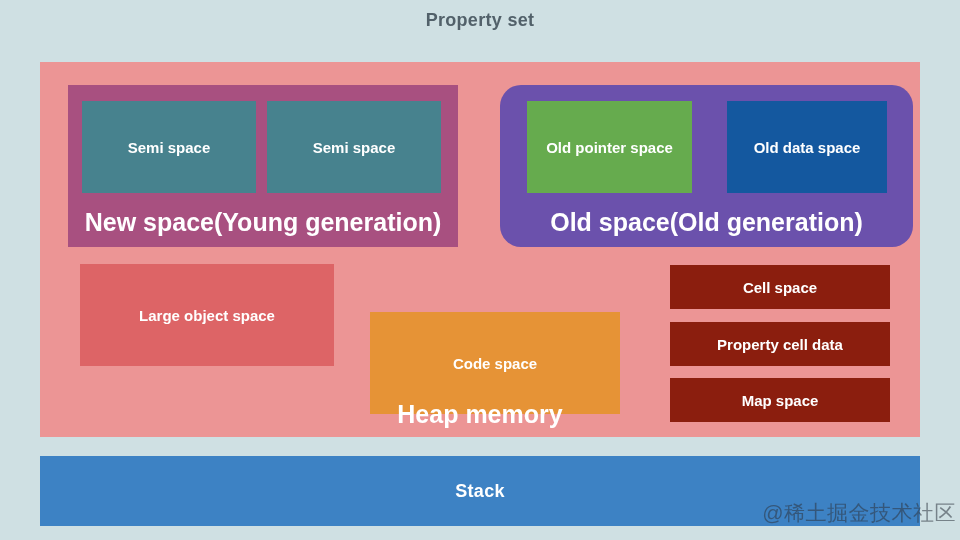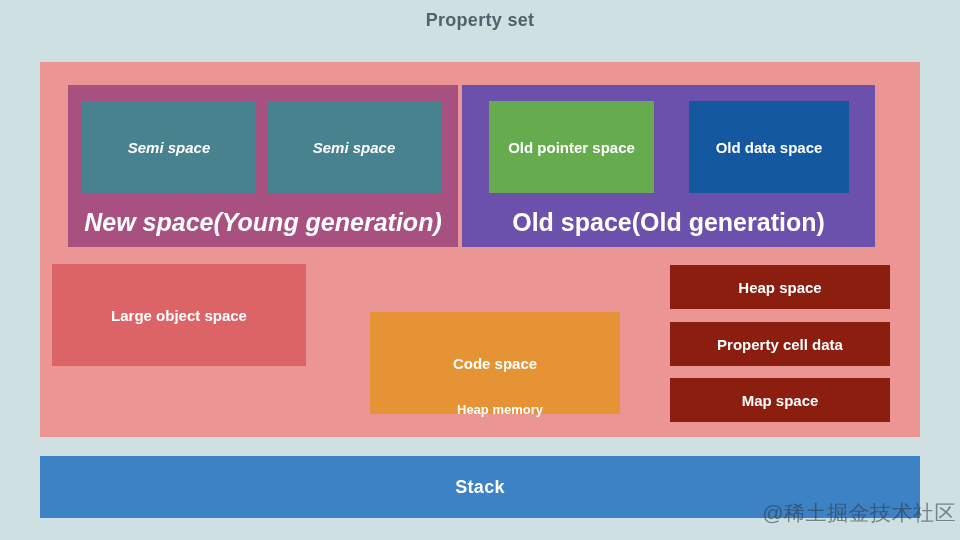--- a/index.html
+++ b/index.html
@@ -16,46 +16,45 @@
     color:var(--title_text,#52616a);letter-spacing:.3px;
   }
   .box{position:absolute;box-sizing:border-box;}
   .label{
     color:#fff;font-weight:bold;text-align:center;
   }
   .center{display:flex;align-items:center;justify-content:center;}
   
   .heap{left:40px;top:62px;width:880px;height:375px;background:var(--heap,#ec9595);}
   .heap-label{
-    position:absolute;left:0;bottom:20px;width:100%;
-    font-size:13px;
-    padding-left:20px;
+    position:absolute;left:0;bottom:8px;width:100%;
+    font-size:25px;
   }
   
-  .new-space{left:28px;top:23px;width:390px;height:162px;background:var(--new_space,#a85080);font-style:italic;}
-  .old-space{left:422px;top:23px;width:413px;height:162px;background:var(--old_space,#6b51ac);}
+  .new-space{left:28px;top:23px;width:390px;height:162px;background:var(--new_space,#a85080);}
+  .old-space{left:460px;top:23px;width:413px;height:162px;background:var(--old_space,#6b51ac);border-radius:21px;}
   .gen-label{
     position:absolute;left:0;bottom:10px;width:100%;
     font-size:25px;
     margin-top:44px;
   }
   
   .inner{font-size:15px;}
   .semi1{left:14px;top:16px;width:174px;height:92px;background:var(--semi_space,#47828e);}
   .semi2{left:199px;top:16px;width:174px;height:92px;background:var(--semi_space,#47828e);}
   .old-pointer{left:27px;top:16px;width:165px;height:92px;background:var(--old_pointer,#66ab4e);}
   .old-data{left:227px;top:16px;width:160px;height:92px;background:var(--old_data,#14589f);justify-content:center;}
-  .large-object{left:12px;top:202px;width:254px;height:102px;background:var(--large_object,#dd6466);}
+  .large-object{left:40px;top:202px;width:254px;height:102px;background:var(--large_object,#dd6466);}
   .code-space{left:330px;top:202px;width:250px;height:102px;background:var(--code_space,#e69336);margin-top:48px;}
   .cell{left:630px;width:220px;height:44px;background:var(--cell,#8b1e0e);}
   .cell-1{top:203px;}
   .cell-2{top:260px;}
   .cell-3{top:316px;}
   
-  .stack{left:40px;top:456px;width:880px;height:62px;background:var(--stack,#3d82c4);}
+  .stack{left:40px;top:456px;width:880px;height:70px;background:var(--stack,#3d82c4);}
   .stack .label{font-size:18px;letter-spacing:.3px;}
   
   .watermark{
     position:absolute;right:4px;top:499px;
     font-size:21px;color:rgba(45,52,64,.55);
     letter-spacing:.5px;white-space:nowrap;margin-left:26px;
   }
 </style>
 </head>
 <body>
@@ -88,21 +87,21 @@
 
     <div class="box center large-object">
       <span class="label inner">Large object space</span>
     </div>
 
     <div class="box center code-space">
       <span class="label inner">Code space</span>
     </div>
 
     <div class="box center cell cell-1">
-      <span class="label inner">Heap space</span>
+      <span class="label inner">Cell space</span>
     </div>
     <div class="box center cell cell-2">
       <span class="label inner">Property cell data</span>
     </div>
     <div class="box center cell cell-3">
       <span class="label inner">Map space</span>
     </div>
 
     <div class="label heap-label">Heap memory</div>
   </div>

